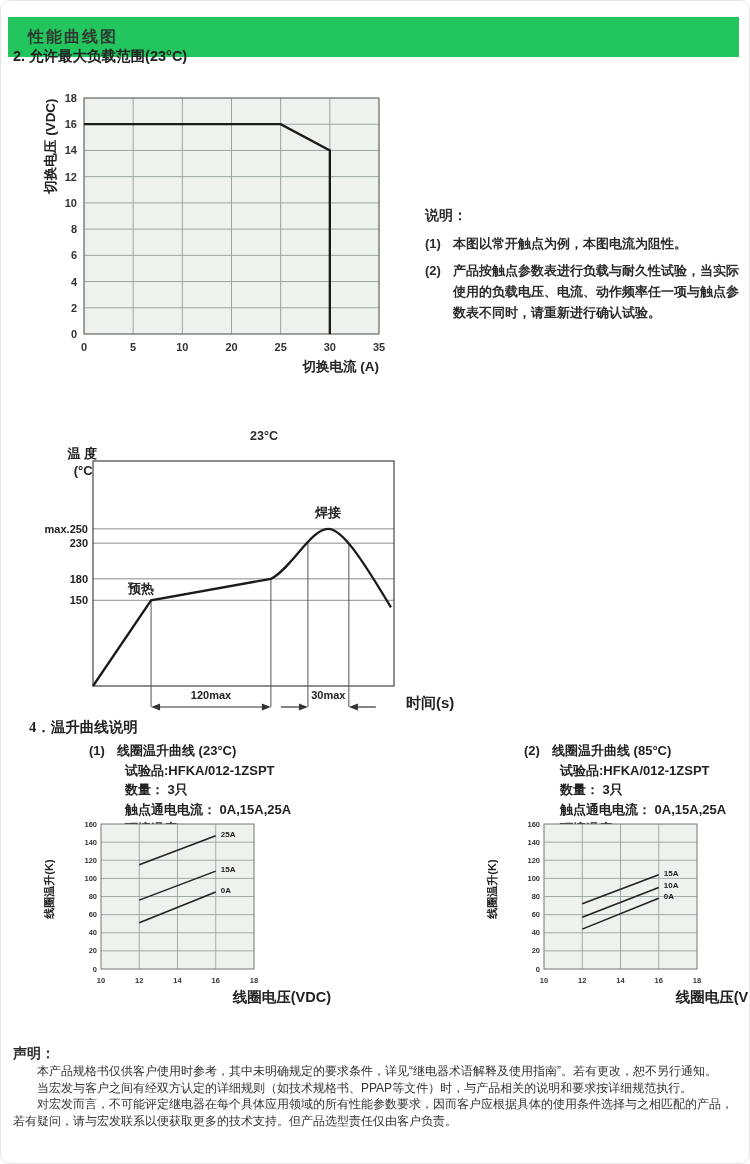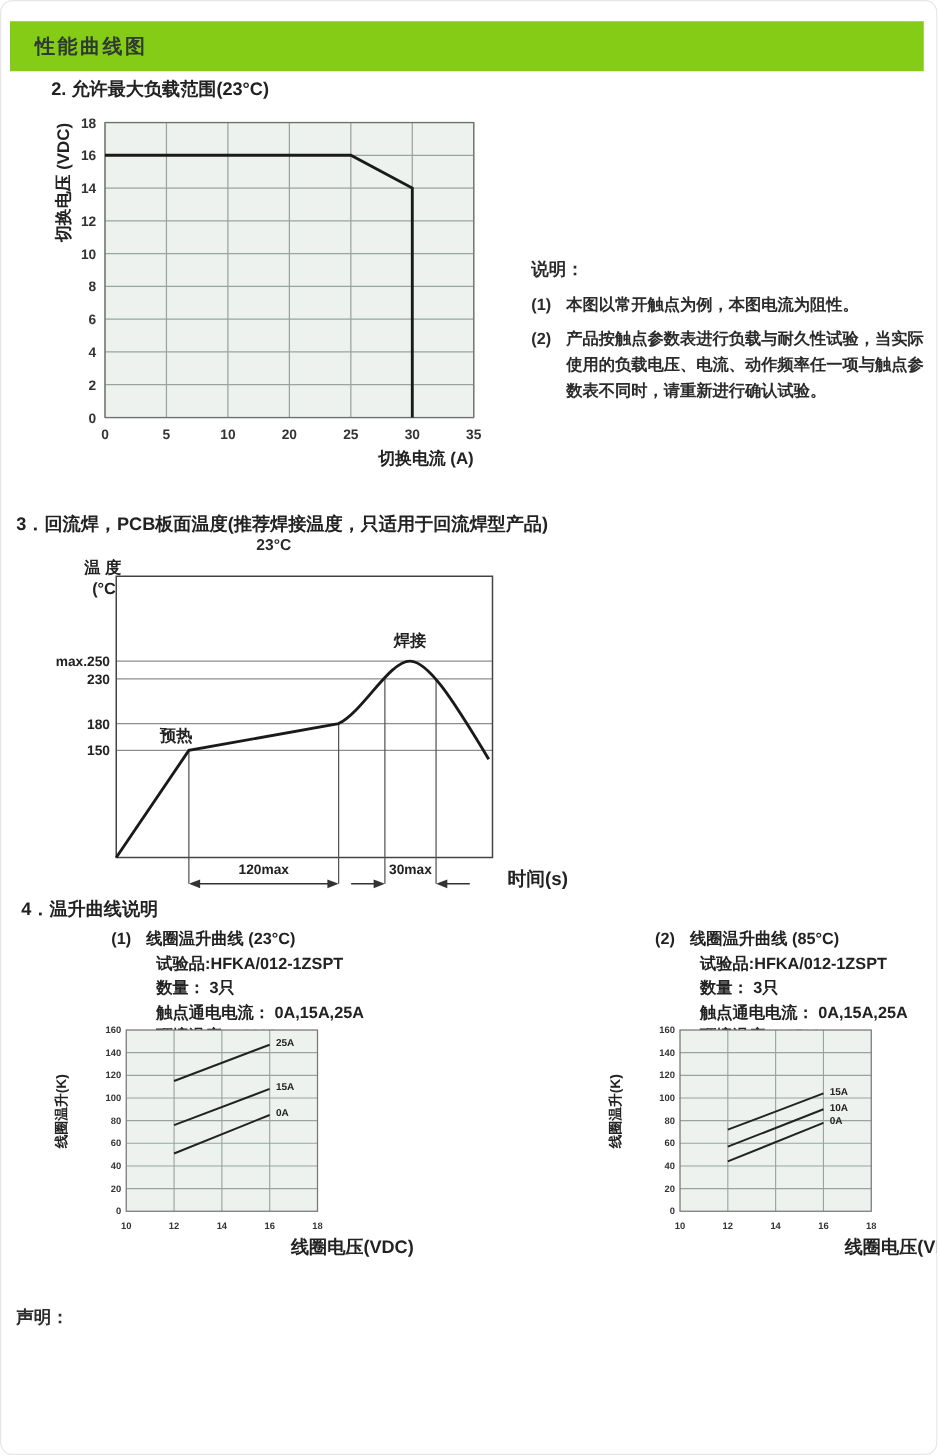--- a/index.html
+++ b/index.html
@@ -1,34 +1,34 @@
 <!DOCTYPE html>
 <html><head>
 <meta charset="utf-8">
 <style>
   html,body{margin:0;padding:0;background:#fff;}
   .page{position:relative;width:750px;height:1164px;background:#fff;
         font-family:"Liberation Sans","DejaVu Sans",sans-serif;color:#2b2b2b;
         border:1px solid #e6e6e6;border-radius:10px;overflow:hidden;box-sizing:border-box;}
   .abs{position:absolute;}
   .header-bar{position:absolute;left:7px;top:16px;width:731px;height:40px;
-              background:#84cc16;display:flex;align-items:center;}
+              background:#22c55e;display:flex;align-items:center;}
   .header-bar span{font-size:16px;font-weight:700;color:#2f3a33;padding-left:20px;letter-spacing:2px;}
   .sec-title{position:absolute;font-size:14.5px;font-weight:700;color:#222;}
   .notes{position:absolute;left:424px;top:206px;width:322px;}
   .notes-title{font-size:14px;font-weight:700;margin-bottom:8px;}
   .note-item{display:flex;font-size:13px;font-weight:600;line-height:21px;margin-bottom:6px;}
   .note-item .marker{flex:0 0 28px;}
   .note-item .note-text{flex:1;}
   .cond-block{position:absolute;width:330px;font-size:13px;font-weight:600;line-height:19.5px;color:#222;}
   .cond-head{display:flex;}
   .cond-head .marker{flex:0 0 28px;}
   .cond-line{margin-left:36px;}
   .chart-xlabel{position:absolute;font-size:14.5px;font-weight:700;text-align:right;color:#222;}
-  .reflow-title{position:absolute;left:204px;top:428px;width:90px;
+  .reflow-title{position:absolute;left:218px;top:428px;width:90px;text-align:center;
                 font-size:12.5px;font-weight:700;}
   .reflow-ylabel{position:absolute;left:52px;top:444px;width:44px;font-size:13px;font-weight:700;
                  line-height:17px;color:#222;text-align:right;}
   .remark{position:absolute;left:12px;top:1010px;width:728px;font-size:12px;font-weight:600;
           line-height:16.5px;color:#222;margin:0;}
   .stmt-title{position:absolute;left:12px;top:1044px;font-size:14px;font-weight:700;}
   .stmt{position:absolute;left:12px;top:1062px;width:728px;}
   .stmt p{margin:0;font-size:12px;font-weight:500;line-height:16.5px;color:#333;text-indent:2em;}
   
   .tick{font:600 11px "Liberation Sans","DejaVu Sans",sans-serif;fill:#333;}
@@ -43,21 +43,21 @@
 </style>
 </head>
 <body>
 
 <div class="page">
 
   <div class="header-bar">
     <span>性能曲线图</span>
   </div>
 
-  <div class="sec-title" style="left:12px;top:61px;margin-left:28px;">2. 允许最大负载范围(23°C)</div>
+  <div class="sec-title" style="left:12px;top:46px;">2. 允许最大负载范围(23°C)</div>
 
   <svg id="chart-max-load" class="abs" style="left:20px;top:88px;" width="400" height="292">
       <rect x="63" y="9" width="295" height="236" fill="#edf2ee"></rect>
       <line x1="63" y1="9" x2="63" y2="245" stroke="#9aa49e" stroke-width="1"></line>
       <text x="63" y="262" text-anchor="middle" class="tick">0</text>
       <line x1="112.16666666666666" y1="9" x2="112.16666666666666" y2="245" stroke="#9aa49e" stroke-width="1"></line>
       <text x="112.16666666666666" y="262" text-anchor="middle" class="tick">5</text>
       <line x1="161.33333333333331" y1="9" x2="161.33333333333331" y2="245" stroke="#9aa49e" stroke-width="1"></line>
       <text x="161.33333333333331" y="262" text-anchor="middle" class="tick">10</text>
       <line x1="210.5" y1="9" x2="210.5" y2="245" stroke="#9aa49e" stroke-width="1"></line>
@@ -99,21 +99,20 @@
     <div class="note-item">
       <span class="marker">(1)</span>
       <span class="note-text">本图以常开触点为例，本图电流为阻性。</span>
     </div>
     <div class="note-item">
       <span class="marker">(2)</span>
       <span class="note-text">产品按触点参数表进行负载与耐久性试验，当实际使用的负载电压、电流、动作频率任一项与触点参数表不同时，请重新进行确认试验。</span>
     </div>
   </div>
 
-  <div class="sec-title" style="left:12px;top:409px;">3．回流焊，PCB板面温度(推荐焊接温度，只适用于回流焊型产品)</div>
 
   <div class="reflow-title">23°C</div>
   <div class="reflow-ylabel">
     <div>温 度</div>
     <div>(°C)</div>
   </div>
   <svg id="chart-reflow" class="abs" style="left:40px;top:440px;" width="430" height="280">
       <rect x="52" y="20" width="301" height="225" fill="#ffffff"></rect>
       <line x1="52" y1="87.85714285714285" x2="353" y2="87.85714285714285" stroke="#8a8f8a" stroke-width="1"></line>
       <text x="47" y="91.85714285714285" text-anchor="end" class="tick2">max.250</text>
@@ -136,21 +135,21 @@
       <polygon points="229.891,266 220.891,262.5 220.891,269.5" fill="#333"></polygon>
       <text x="169.992" y="258" text-anchor="middle" class="dim">120max</text>
       <line x1="239.914" y1="266" x2="258.914" y2="266" stroke="#333" stroke-width="1.2"></line>
       <polygon points="266.914,266 257.914,262.5 257.914,269.5" fill="#333"></polygon>
       <line x1="334.85" y1="266" x2="315.85" y2="266" stroke="#333" stroke-width="1.2"></line>
       <polygon points="307.85,266 316.85,262.5 316.85,269.5" fill="#333"></polygon>
       <text x="287.382" y="258" text-anchor="middle" class="dim">30max</text>
       <text x="365" y="267" text-anchor="start" class="xlabel2">时间(s)</text>
     </svg>
 
-  <div class="sec-title" style="left:16px;top:717px;">4．温升曲线说明</div>
+  <div class="sec-title" style="left:28px;top:717px;font-family:Liberation Serif, serif;">4．温升曲线说明</div>
 
   <div class="cond-block" style="left:88px;top:740px;">
     <div class="cond-head">
       <span class="marker">(1)</span>
       <span>线圈温升曲线 (23°C)</span>
     </div>
     <div class="cond-line">试验品:HFKA/012-1ZSPT</div>
     <div class="cond-line">数量： 3只</div>
     <div class="cond-line">触点通电电流： 0A,15A,25A</div>
     <div class="cond-line">环境温度： 23°C</div>
@@ -236,14 +235,19 @@
       <polyline points="98.25,100.34375 174.75,70.4375" fill="none" stroke="#222" stroke-width="1.6"></polyline>
       <text x="179.75" y="71.4375" class="serieslabel">10A</text>
       <polyline points="98.25,112.125 174.75,81.3125" fill="none" stroke="#222" stroke-width="1.6"></polyline>
       <text x="179.75" y="82.3125" class="serieslabel">0A</text>
       <text transform="translate(12,72) rotate(-90)" text-anchor="middle" class="ylabel3">线圈温升(K)</text>
     </svg>
   <div class="chart-xlabel" style="left:553px;top:987px;width:220px;">线圈电压(VDC)</div>
 
 
   <div class="stmt-title">声明：</div>
+  <div class="stmt">
+    <p>本产品规格书仅供客户使用时参考，其中未明确规定的要求条件，详见“继电器术语解释及使用指南”。若有更改，恕不另行通知。</p>
+    <p>当宏发与客户之间有经双方认定的详细规则（如技术规格书、PPAP等文件）时，与产品相关的说明和要求按详细规范执行。</p>
+    <p>对宏发而言，不可能评定继电器在每个具体应用领域的所有性能参数要求，因而客户应根据具体的使用条件选择与之相匹配的产品，若有疑问，请与宏发联系以便获取更多的技术支持。但产品选型责任仅由客户负责。</p>
+  </div>
 
 </div>
 
 </body></html>

